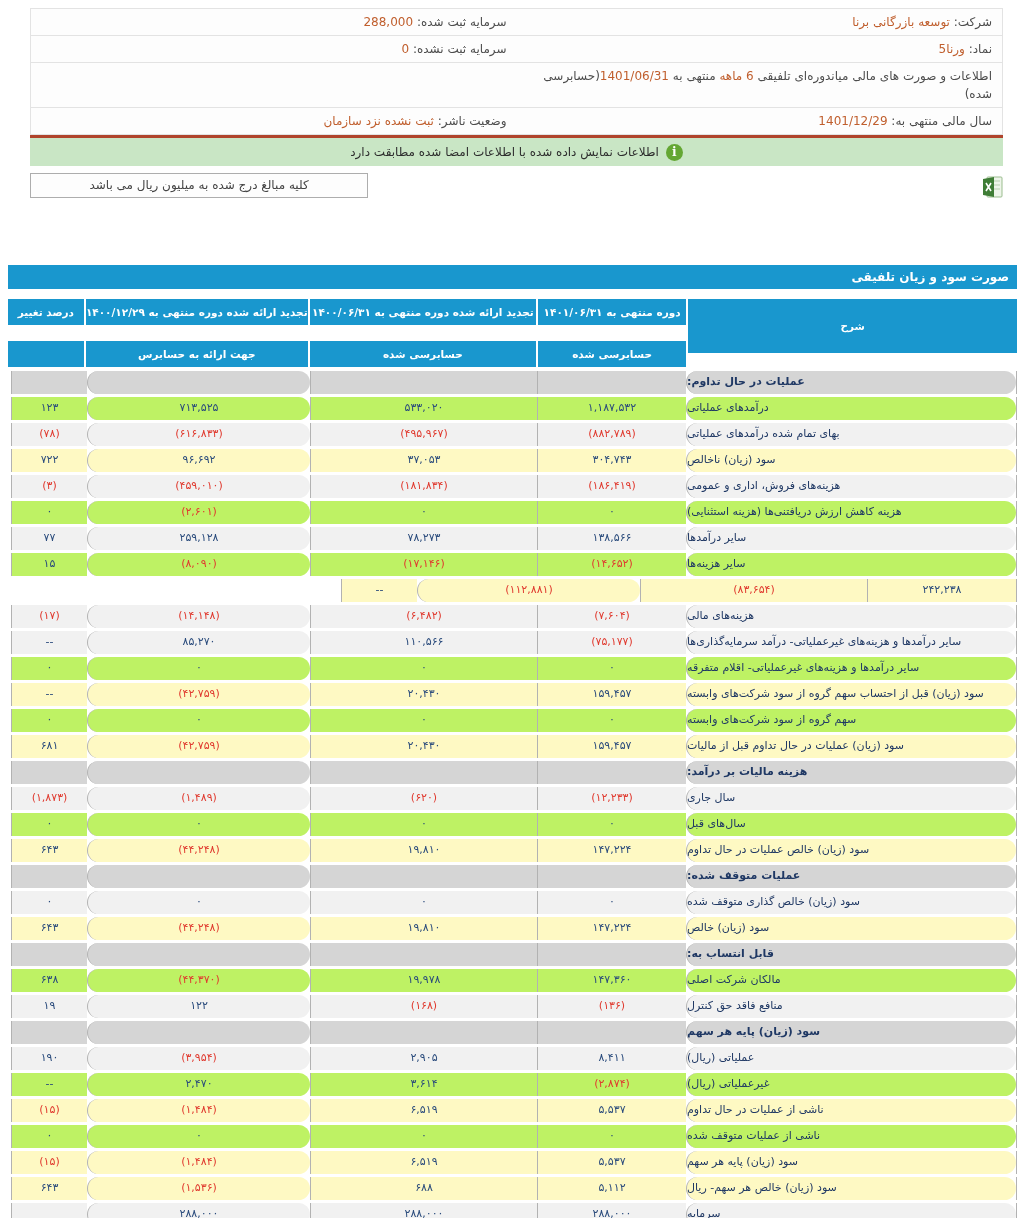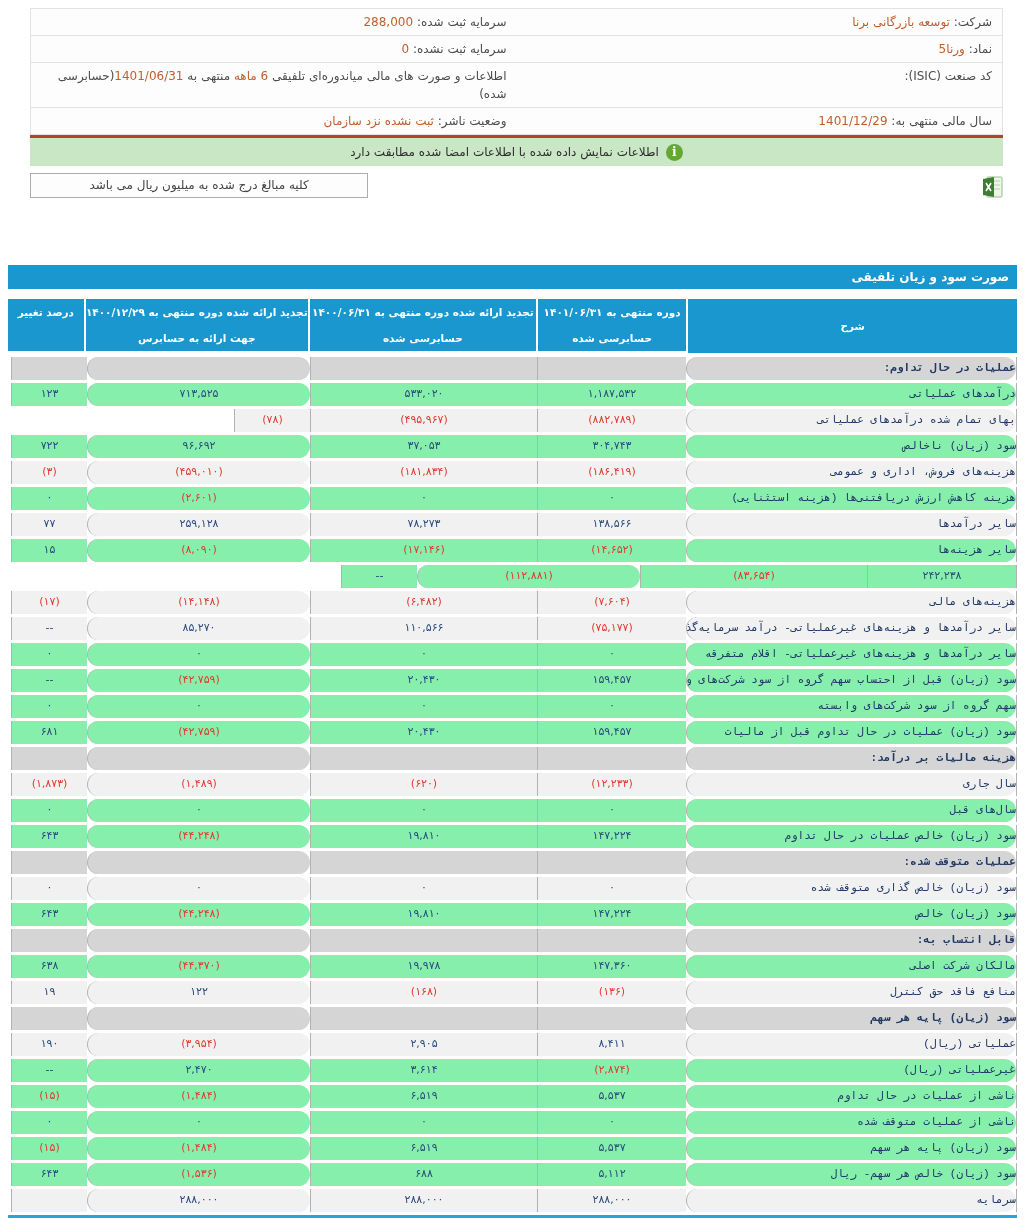--- a/index.html
+++ b/index.html
@@ -83,21 +83,21 @@
     color: #ffffff;
     font-weight: bold;
     font-size: 12px;
     height: 24px;
     line-height: 24px;
     padding-right: 8px;
     margin-bottom: 10px;
   }
 
   .thead { display: flex; gap: 2px; margin-bottom: 4px; }
-  .hcol { display: flex; flex-direction: column; gap: 0; }
+  .hcol { display: flex; flex-direction: column; gap: 16px; }
   .hcell {
     background: #1997ce;
     color: #fff;
     font-weight: bold;
     font-size: 10.5px;
     height: 26px;
     line-height: 26px;
     text-align: center;
     white-space: nowrap;
     overflow: hidden;
@@ -116,27 +116,27 @@
     border-right: 1px solid #b2b2b2;
   }
   .cell {
     border-left: 1px solid #b2b2b2;
     font-size: 11px;
     line-height: 22px;
     white-space: nowrap;
     overflow: hidden;
     color: #2a4b7c;
   }
-  .cell.desc { text-align: right; padding-right: 0; color: #1f3864; font-family: Liberation Mono, monospace; }
+  .cell.desc { text-align: left; padding-right: 0; color: #1f3864; }
   .cell.num, .cell.pct { text-align: center; }
   .cell .neg, .cell.neg { color: #e03a2f; }
 
-  .bg-blue   .cell { background: #86efac; }
+  .bg-blue   .cell { background: #bef264; }
   .bg-white  .cell { background: #f1f1f1; }
-  .bg-yellow .cell { background: #86efac; }
+  .bg-yellow .cell { background: #fef9c3; }
   .bg-section .cell { background: #d5d5d5; }
   .section-row .cell.desc { font-weight: bold; }
 
   .table-bottom {
     border-top: 3px solid #28a4d9;
     margin-top: 2px;
   }
 </style>
 </head>
 <body>
@@ -156,24 +156,20 @@
     <div class="info-cell">
       <span class="info-label">نماد:</span>
       <span class="info-value">ورنا5</span>
     </div>
     <div class="info-cell">
       <span class="info-label">سرمایه ثبت نشده:</span>
       <span class="info-value">0</span>
     </div>
   </div>
   <div class="info-row">
-    <div class="info-cell">
-      <span class="info-label">کد صنعت (ISIC):</span>
-      <span class="info-value"></span>
-    </div>
     <div class="info-cell">
       <span class="info-label">اطلاعات و صورت های مالی میاندوره‌ای تلفیقی </span><span class="info-value">6 ماهه</span><span class="info-label"> منتهی به </span><span class="info-value">1401/06/31</span><span class="info-label">(حسابرسی شده)</span>
     </div>
   </div>
   <div class="info-row">
     <div class="info-cell">
       <span class="info-label">سال مالی منتهی به:</span>
       <span class="info-value">1401/12/29</span>
     </div>
     <div class="info-cell">
@@ -239,20 +235,21 @@
     <div class="cell desc w-desc">درآمدهای عملیاتی</div>
     <div class="cell num w-v1">۱,۱۸۷,۵۳۲</div>
     <div class="cell num w-v2">۵۳۳,۰۲۰</div>
     <div class="cell num w-v3">۷۱۳,۵۲۵</div>
     <div class="cell pct w-pct">۱۲۳</div>
   </div>
       <div class="trow bg-white">
     <div class="cell desc w-desc">بهای تمام شده درآمدهای عملیاتی</div>
     <div class="cell num w-v1 neg">(۸۸۲,۷۸۹)</div>
     <div class="cell num w-v2 neg">(۴۹۵,۹۶۷)</div>
+    <div class="cell num w-v3 neg">(۶۱۶,۸۳۳)</div>
     <div class="cell pct w-pct neg">(۷۸)</div>
   </div>
       <div class="trow bg-yellow">
     <div class="cell desc w-desc">سود (زیان) ناخالص</div>
     <div class="cell num w-v1">۳۰۴,۷۴۳</div>
     <div class="cell num w-v2">۳۷,۰۵۳</div>
     <div class="cell num w-v3">۹۶,۶۹۲</div>
     <div class="cell pct w-pct">۷۲۲</div>
   </div>
       <div class="trow bg-white">

